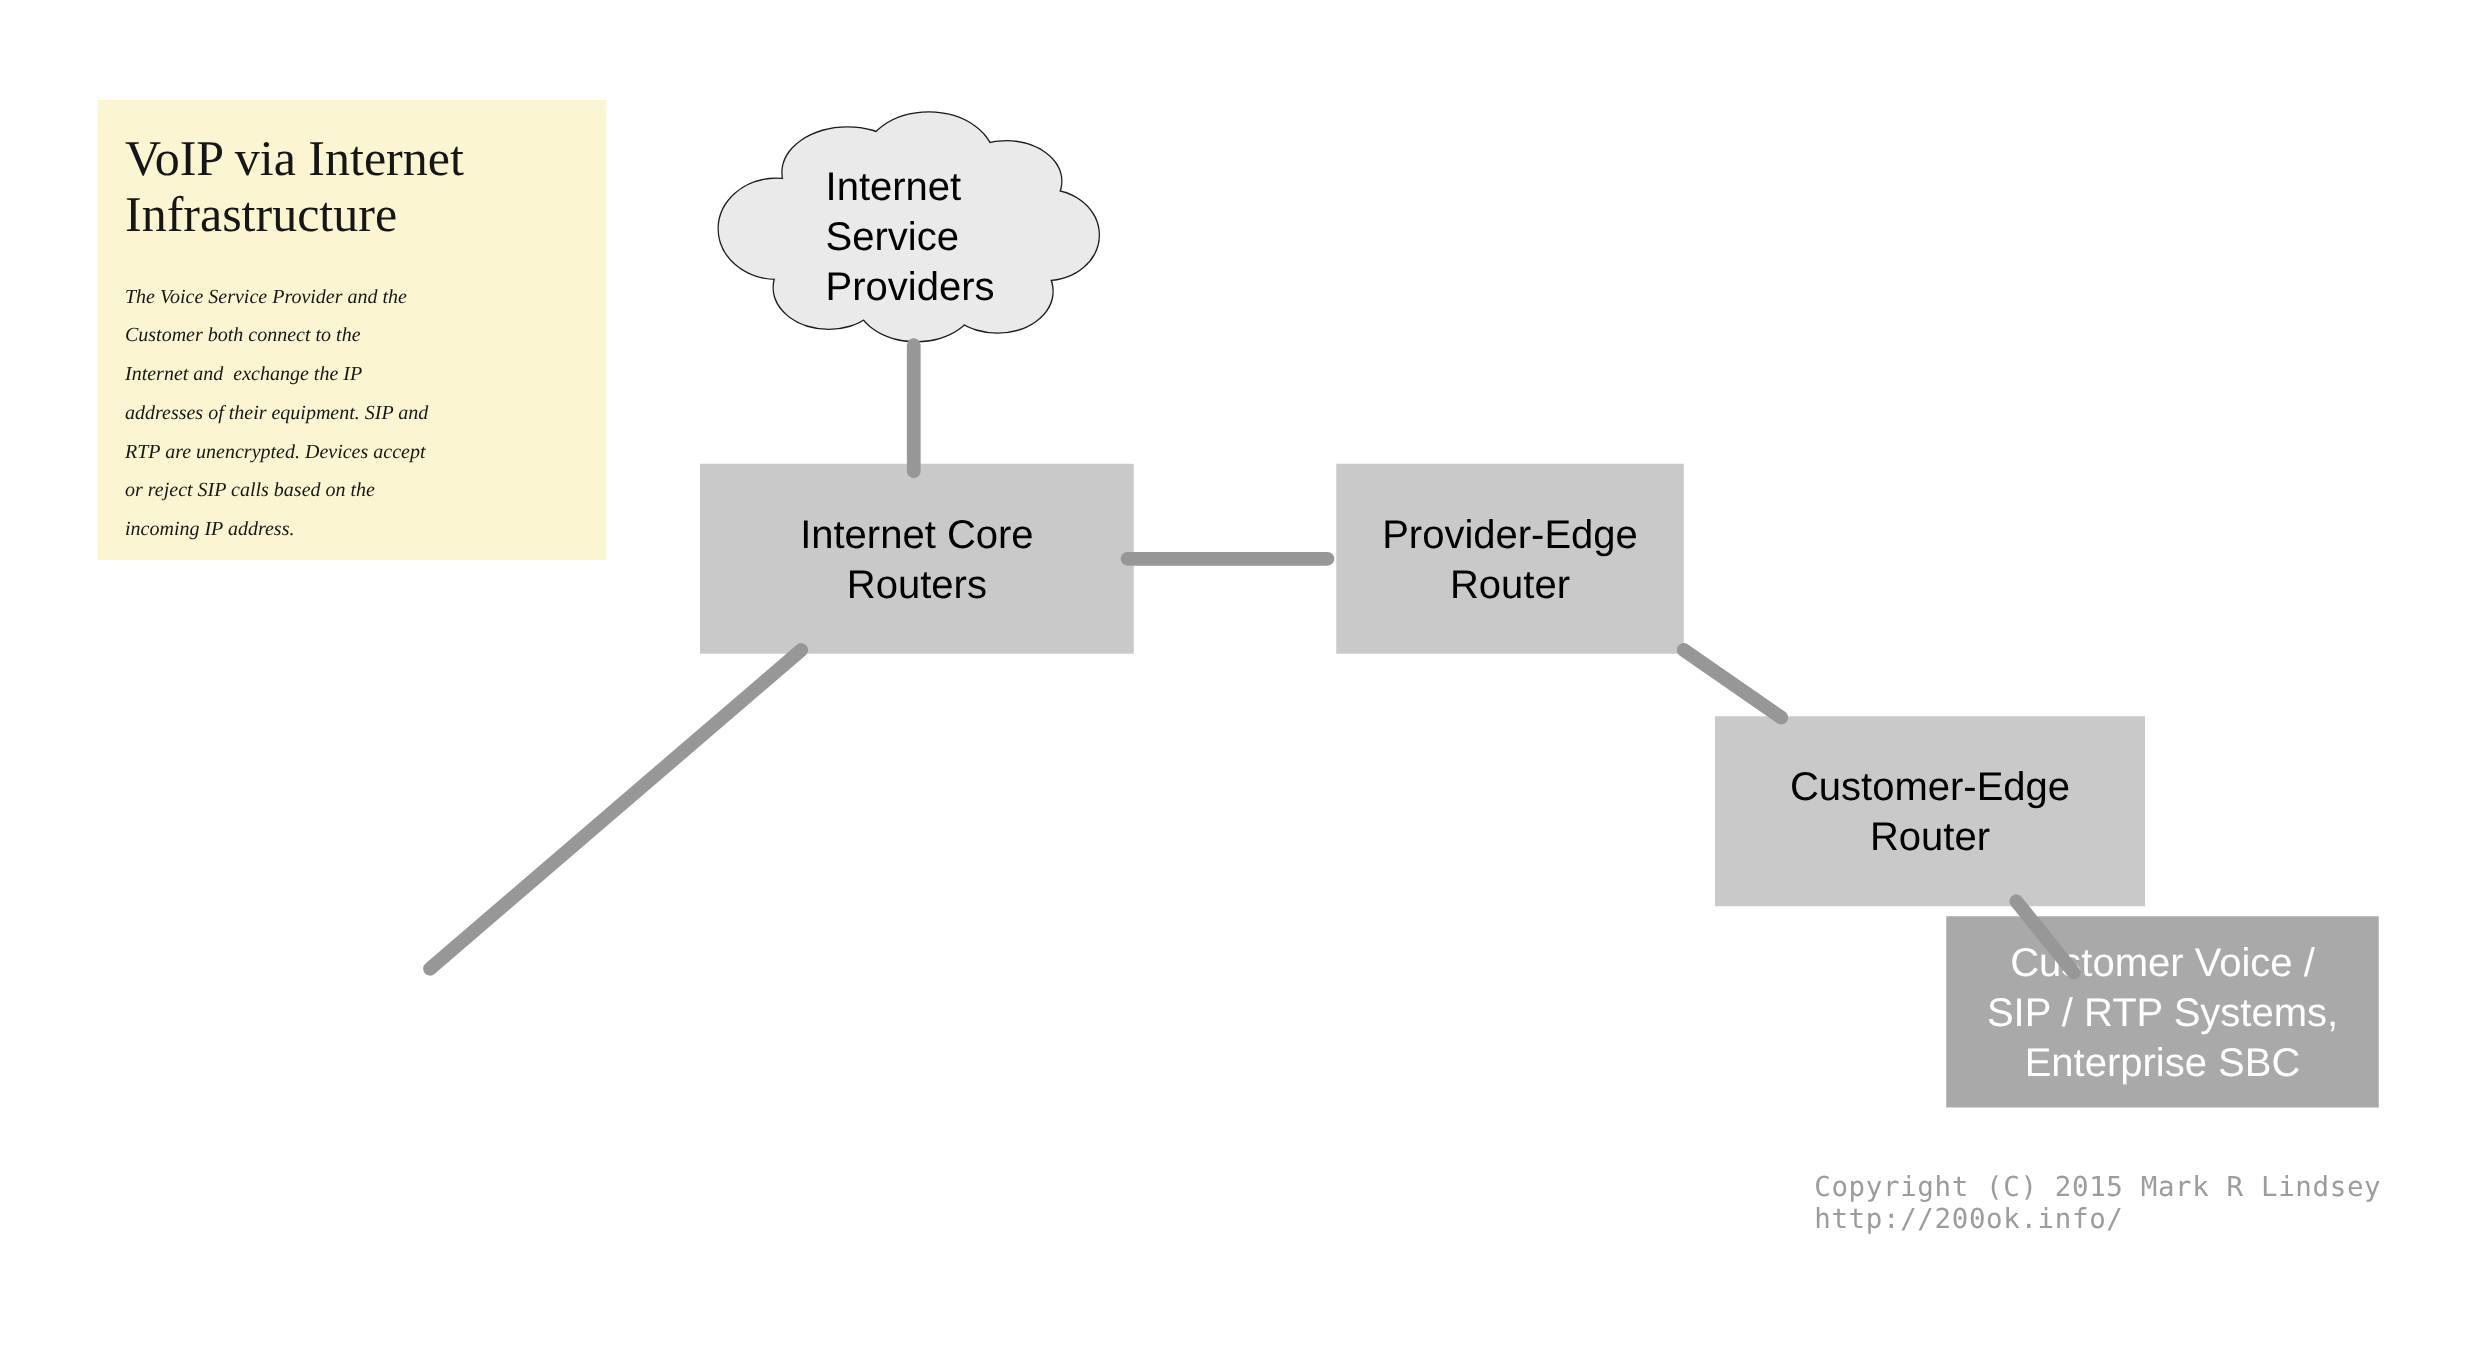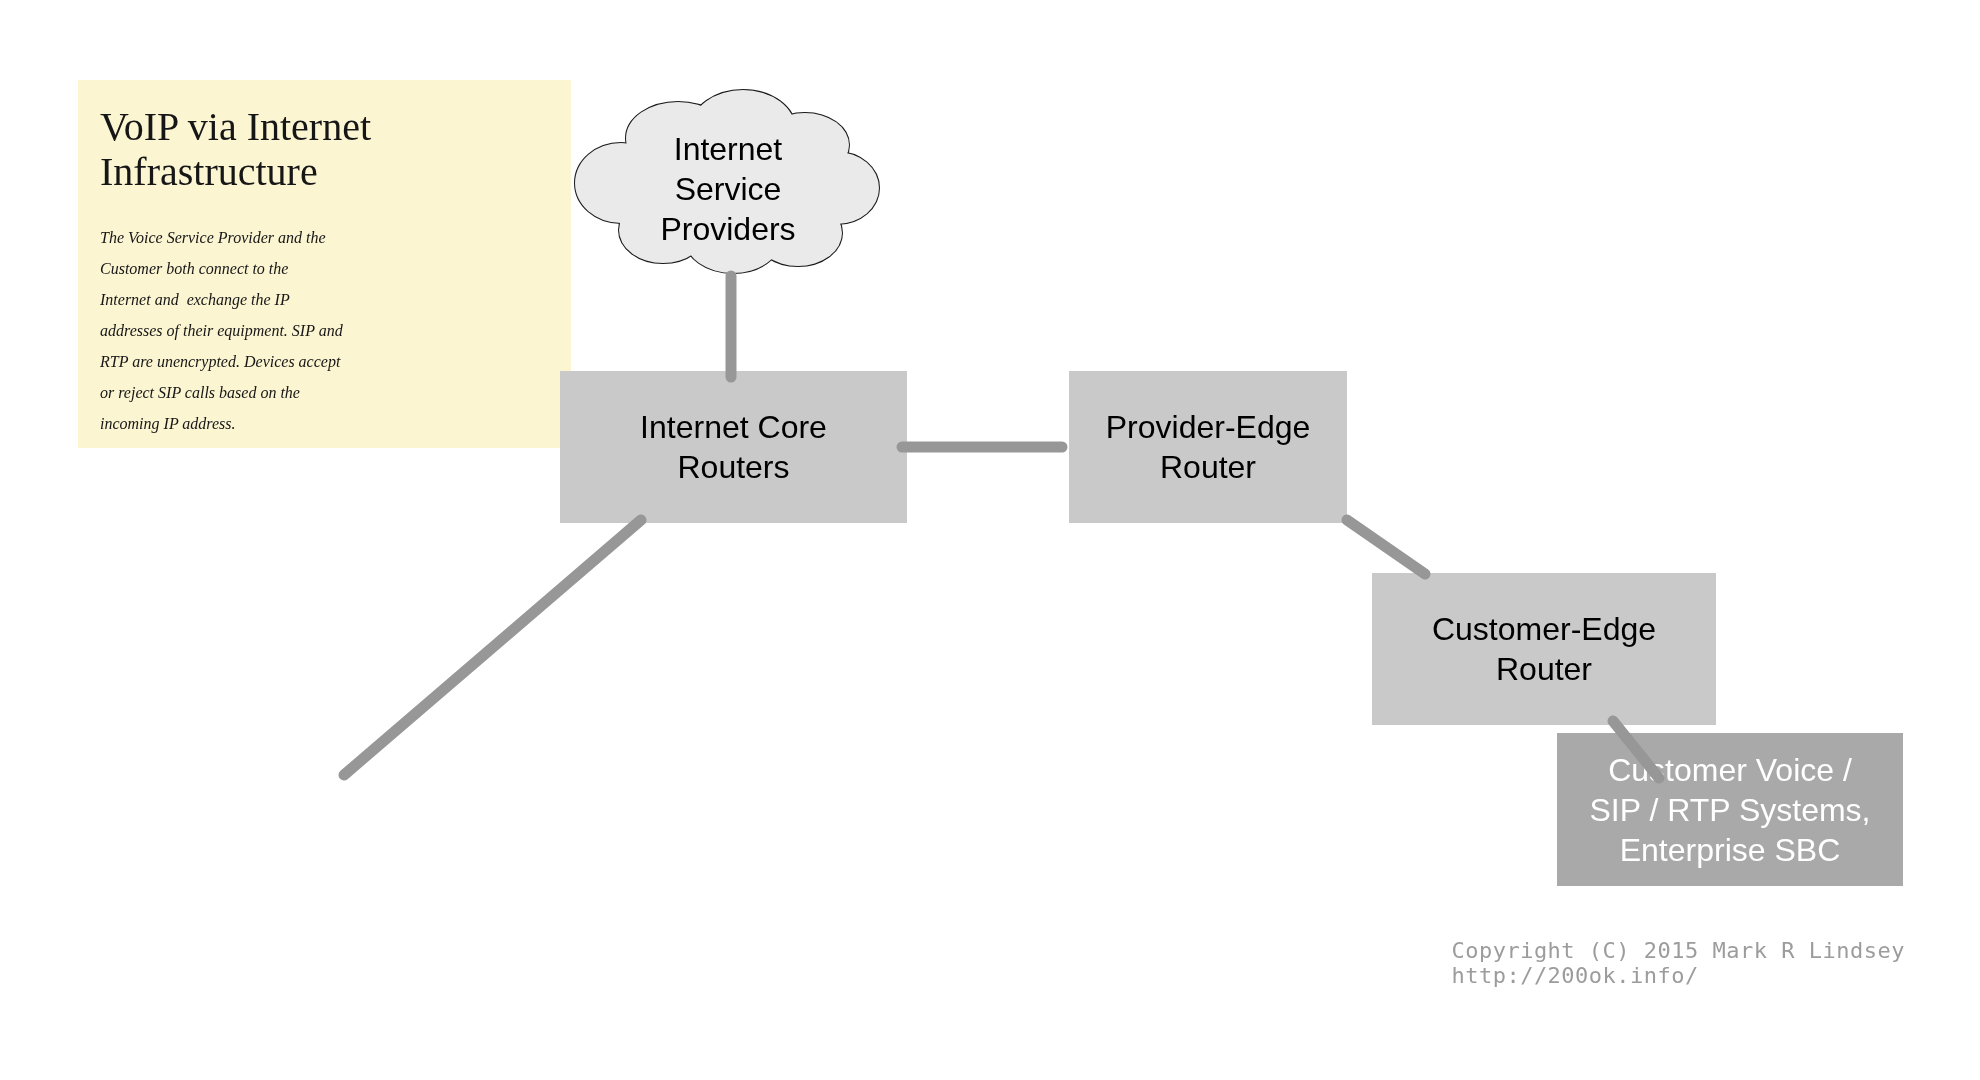--- a/index.html
+++ b/index.html
@@ -2,37 +2,37 @@
 <html><head>
 <meta charset="utf-8">
 <style>
   html,body{margin:0;padding:0;background:#ffffff;}
   .canvas{
     position:relative;width:1980px;height:1080px;background:#ffffff;
     font-family:"Liberation Sans",sans-serif;overflow:hidden;
   }
   
   .note{
-    position:absolute;left:78px;top:80px;width:493px;height:368px;
+    position:absolute;left:78px;top:80px;width:407px;height:368px;
     box-sizing:border-box;padding:24px 22px;
   }
   .note-title{
     font-family:"Liberation Serif",serif;font-size:40px;line-height:45px;
     white-space:pre-line;
   }
   .note-body{
     font-family:"Liberation Serif",serif;font-style:italic;
     font-size:16px;line-height:31px;margin-top:28px;white-space:pre-wrap;
   }
   
   .cloud{position:absolute;left:573px;top:83px;width:310px;height:195px;}
   .cloud svg{position:absolute;left:0;top:0;width:100%;height:100%;}
   .cloud-label{
     position:absolute;left:0;top:0;right:0;bottom:0;box-sizing:border-box;
-    display:flex;align-items:center;justify-content:center;text-align:center;
+    display:flex;align-items:center;justify-content:center;text-align:left;
     font-size:32px;line-height:40px;white-space:pre-line;padding-top:16px;
   }
   
   .node-box{
     position:absolute;display:flex;align-items:center;justify-content:center;
     text-align:center;font-size:32px;line-height:40px;white-space:pre-line;
   }
   .box-core{left:560px;top:371px;width:347px;height:152px;}
   .box-provider-edge{left:1069px;top:371px;width:278px;height:152px;}
   .box-customer-edge{left:1372px;top:573px;width:344px;height:152px;}

